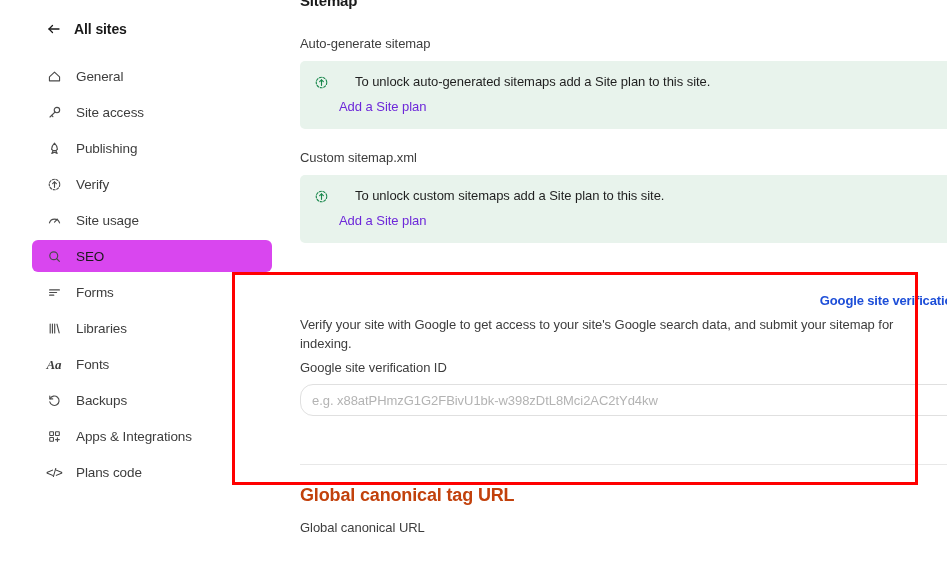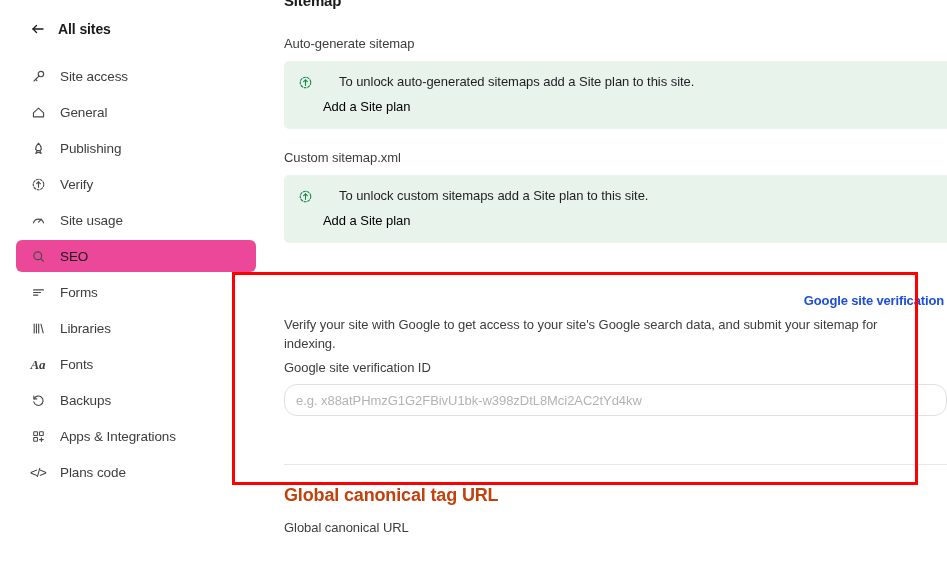--- a/index.html
+++ b/index.html
@@ -15,20 +15,21 @@
 
   
   .sidebar {
     width: 272px;
     height: 572px;
     flex: 0 0 272px;
     background: #ffffff;
     padding-top: 14px;
     position: relative;
     z-index: 2;
+    margin-left: 16px;
   }
   .all-sites {
     display: flex;
     align-items: center;
     gap: 12px;
     height: 30px;
     margin: 0 16px 16px 16px;
     padding-left: 14px;
     cursor: pointer;
   }
@@ -49,21 +50,21 @@
     display: flex;
     align-items: center;
     gap: 14px;
     height: 32px;
     margin: 0 16px;
     padding-left: 14px;
     border-radius: 6px;
     cursor: pointer;
     margin-bottom: 4px;
   }
-  .nav-item.active { background: #ec4899; text-align: right; }
+  .nav-item.active { background: #d946ef; text-align: right; }
   .nav-item .nav-icon {
     width: 16px; height: 16px;
     flex: 0 0 16px;
     display: flex; align-items: center; justify-content: center;
     color: #4a4a4a;
   }
   .nav-item .nav-label {
     font-size: 13.5px;
     color: #3d3d3d;
     letter-spacing: -0.1px;
@@ -136,21 +137,21 @@
     font-size: 13px;
     color: #1f1f1f;
     letter-spacing: -0.05px;
     line-height: 16px;
   }
   .banner-link {
     display: inline-block;
     margin-left: 25px;
     margin-top: 9px;
     font-size: 13px;
-    color: #000000;
+    color: #6d28d9;
     text-decoration: none;
     cursor: pointer;
     letter-spacing: -0.05px;
   }
 
   .gsv-heading {
     font-size: 13px;
     font-weight: bold;
     color: #1d4ed8;
     letter-spacing: -0.15px;
@@ -233,35 +234,35 @@
         </svg>
       </span>
       <span class="label">All sites</span>
     </div>
 
     <div class="nav-list">
 
       <div class="nav-item">
         <span class="nav-icon">
           <svg width="15" height="15" viewBox="0 0 16 16" fill="none" stroke="currentColor" stroke-width="1.2" stroke-linecap="round" stroke-linejoin="round">
+            <path d="M2.6 8.4L8 3.4l5.4 5V12.6H2.6z"></path>
+          </svg>
+        </span>
+        <span class="nav-label">General</span>
+      </div>
+
+      <div class="nav-item">
+        <span class="nav-icon">
+          <svg width="15" height="15" viewBox="0 0 16 16" fill="none" stroke="currentColor" stroke-width="1.2" stroke-linecap="round" stroke-linejoin="round">
             <circle cx="10.6" cy="5.4" r="2.9"></circle>
             <path d="M8.5 7.5L3.2 12.8"></path>
               <path d="M5 11l1.3 1.3"></path>
           </svg>
         </span>
         <span class="nav-label">Site access</span>
-      </div>
-
-      <div class="nav-item">
-        <span class="nav-icon">
-          <svg width="15" height="15" viewBox="0 0 16 16" fill="none" stroke="currentColor" stroke-width="1.2" stroke-linecap="round" stroke-linejoin="round">
-            <path d="M2.6 8.4L8 3.4l5.4 5V12.6H2.6z"></path>
-          </svg>
-        </span>
-        <span class="nav-label">General</span>
       </div>
 
       <div class="nav-item">
         <span class="nav-icon">
           <svg width="15" height="15" viewBox="0 0 16 16" fill="none" stroke="currentColor" stroke-width="1.2" stroke-linecap="round" stroke-linejoin="round">
             <path d="M8 2.2c2.1 2 3.1 4.3 3.1 6.6l-1.6 1.5H6.5L4.9 8.8C4.9 6.5 5.9 4.2 8 2.2z"></path>
             <path d="M6.5 10.3l-1.4 2.9 2.9-1.2 2.9 1.2-1.4-2.9"></path>
           </svg>
         </span>
         <span class="nav-label">Publishing</span>

